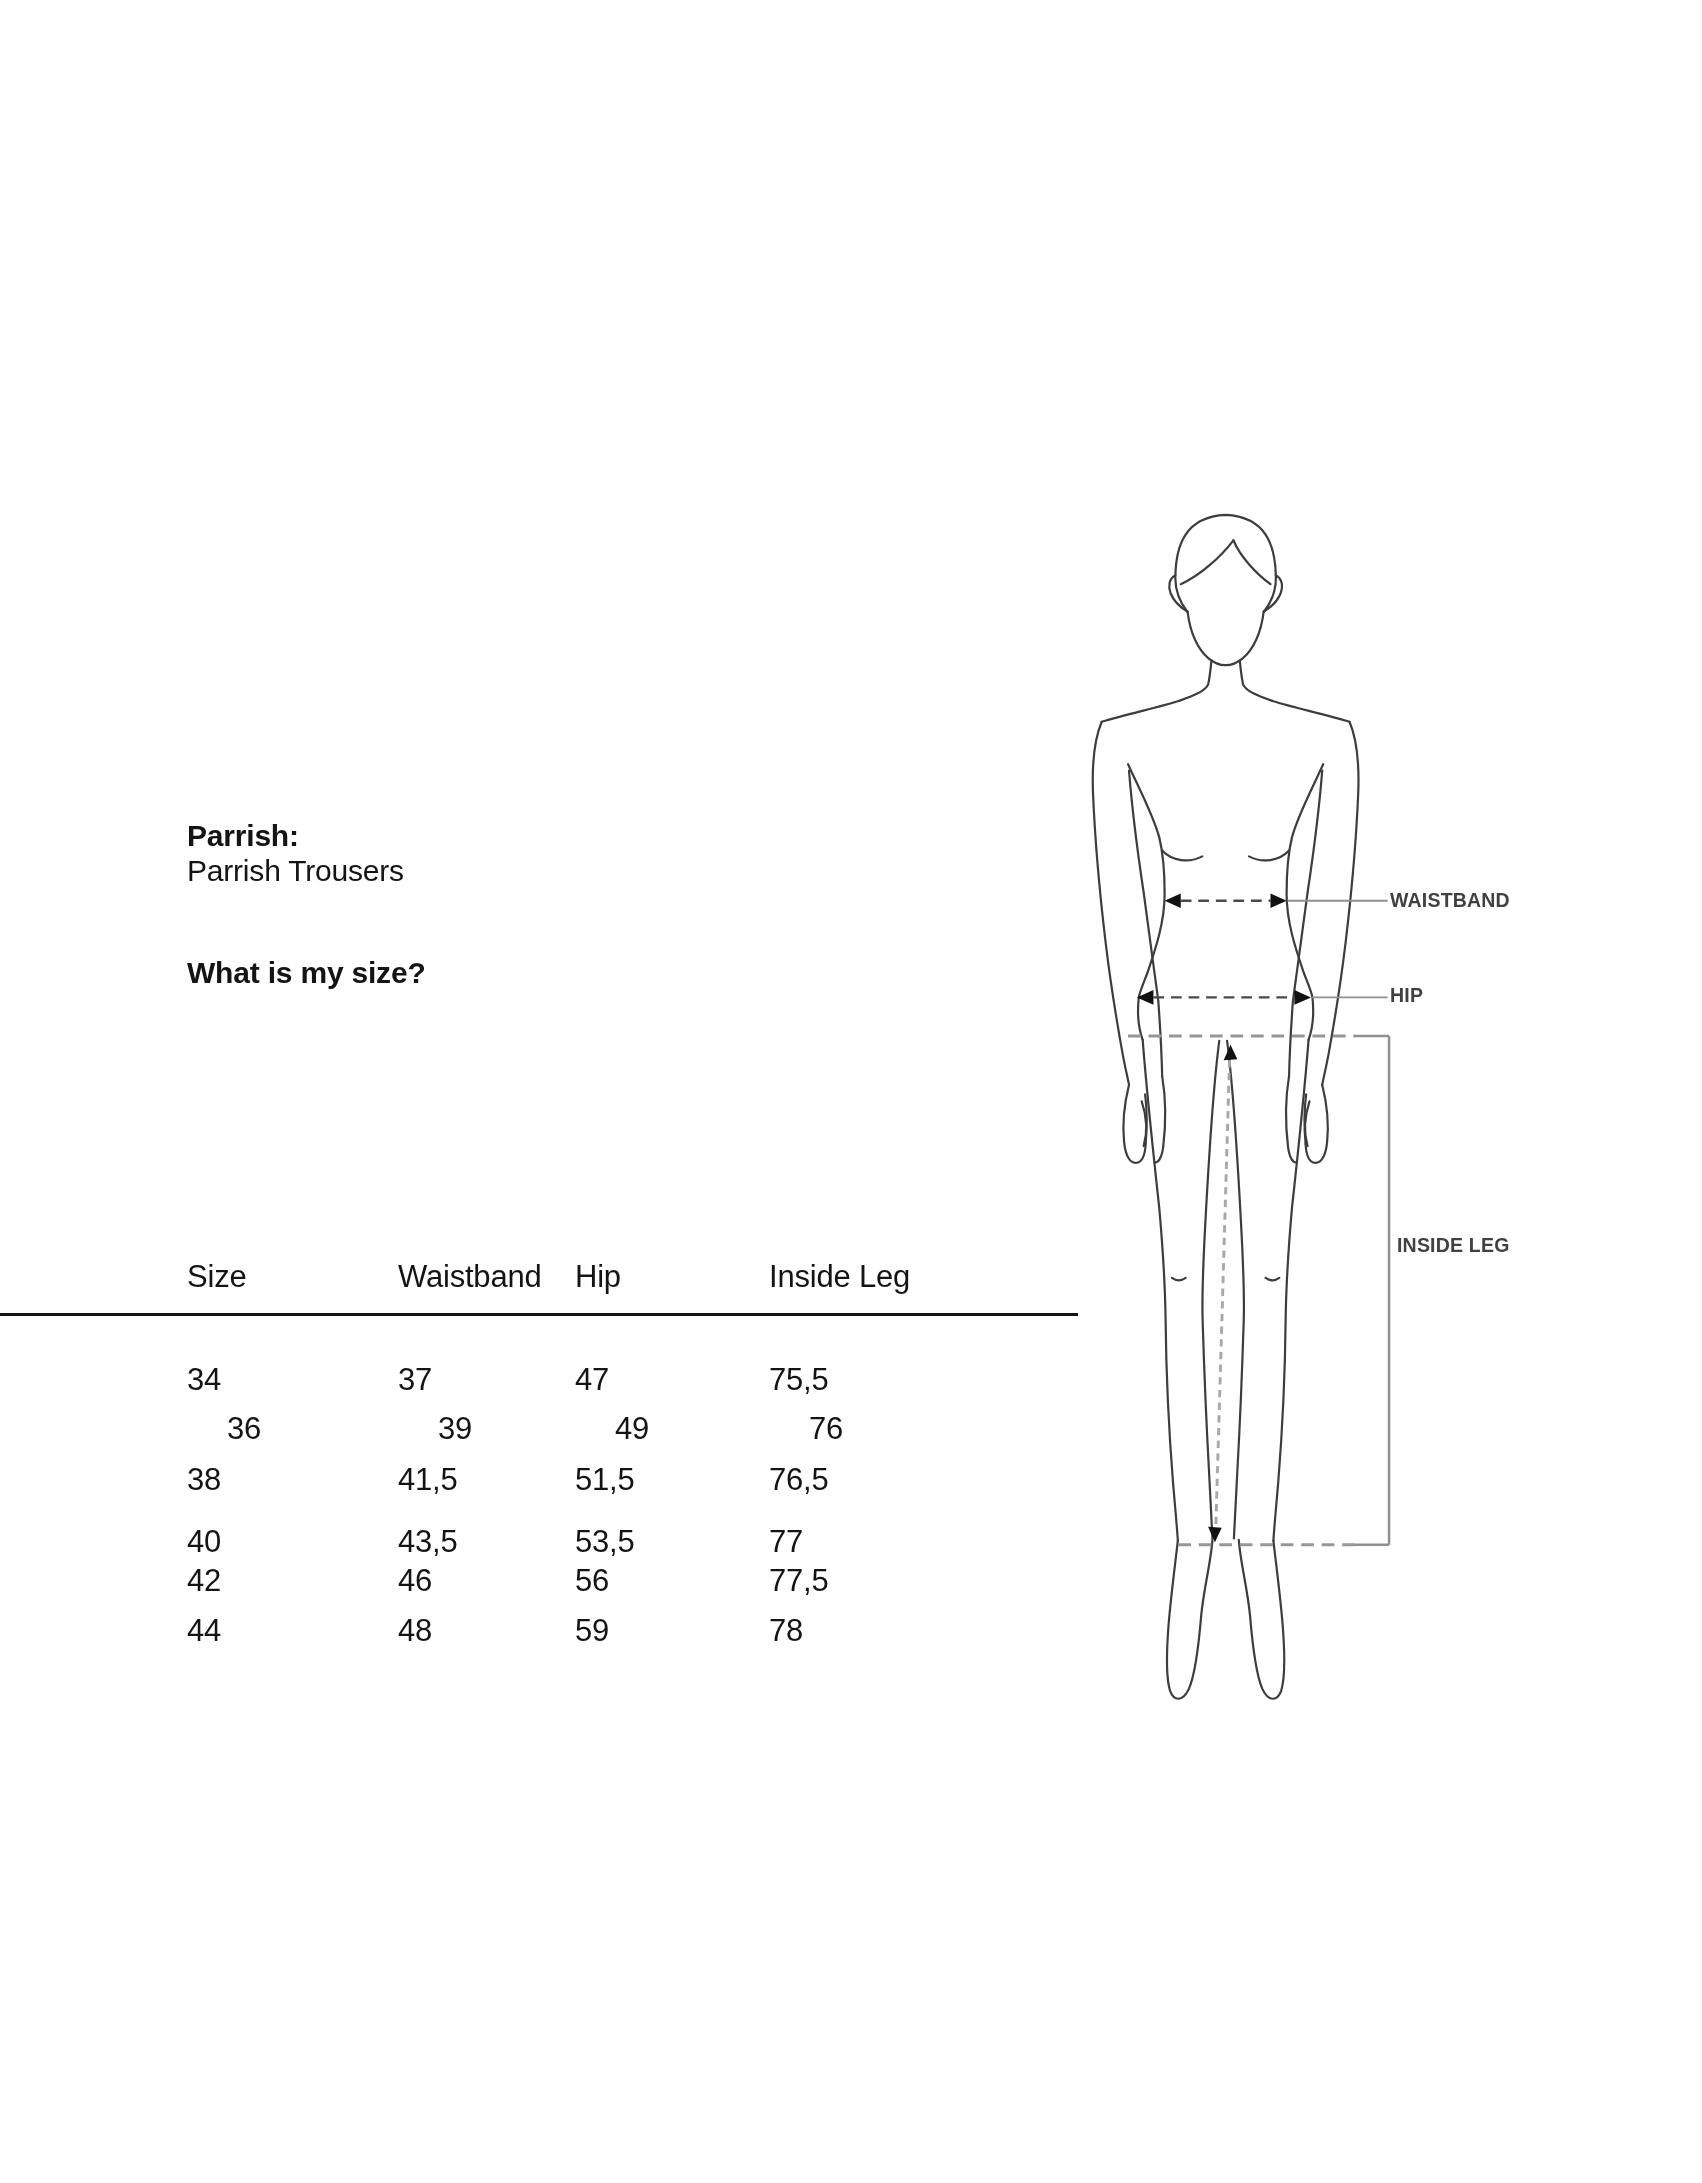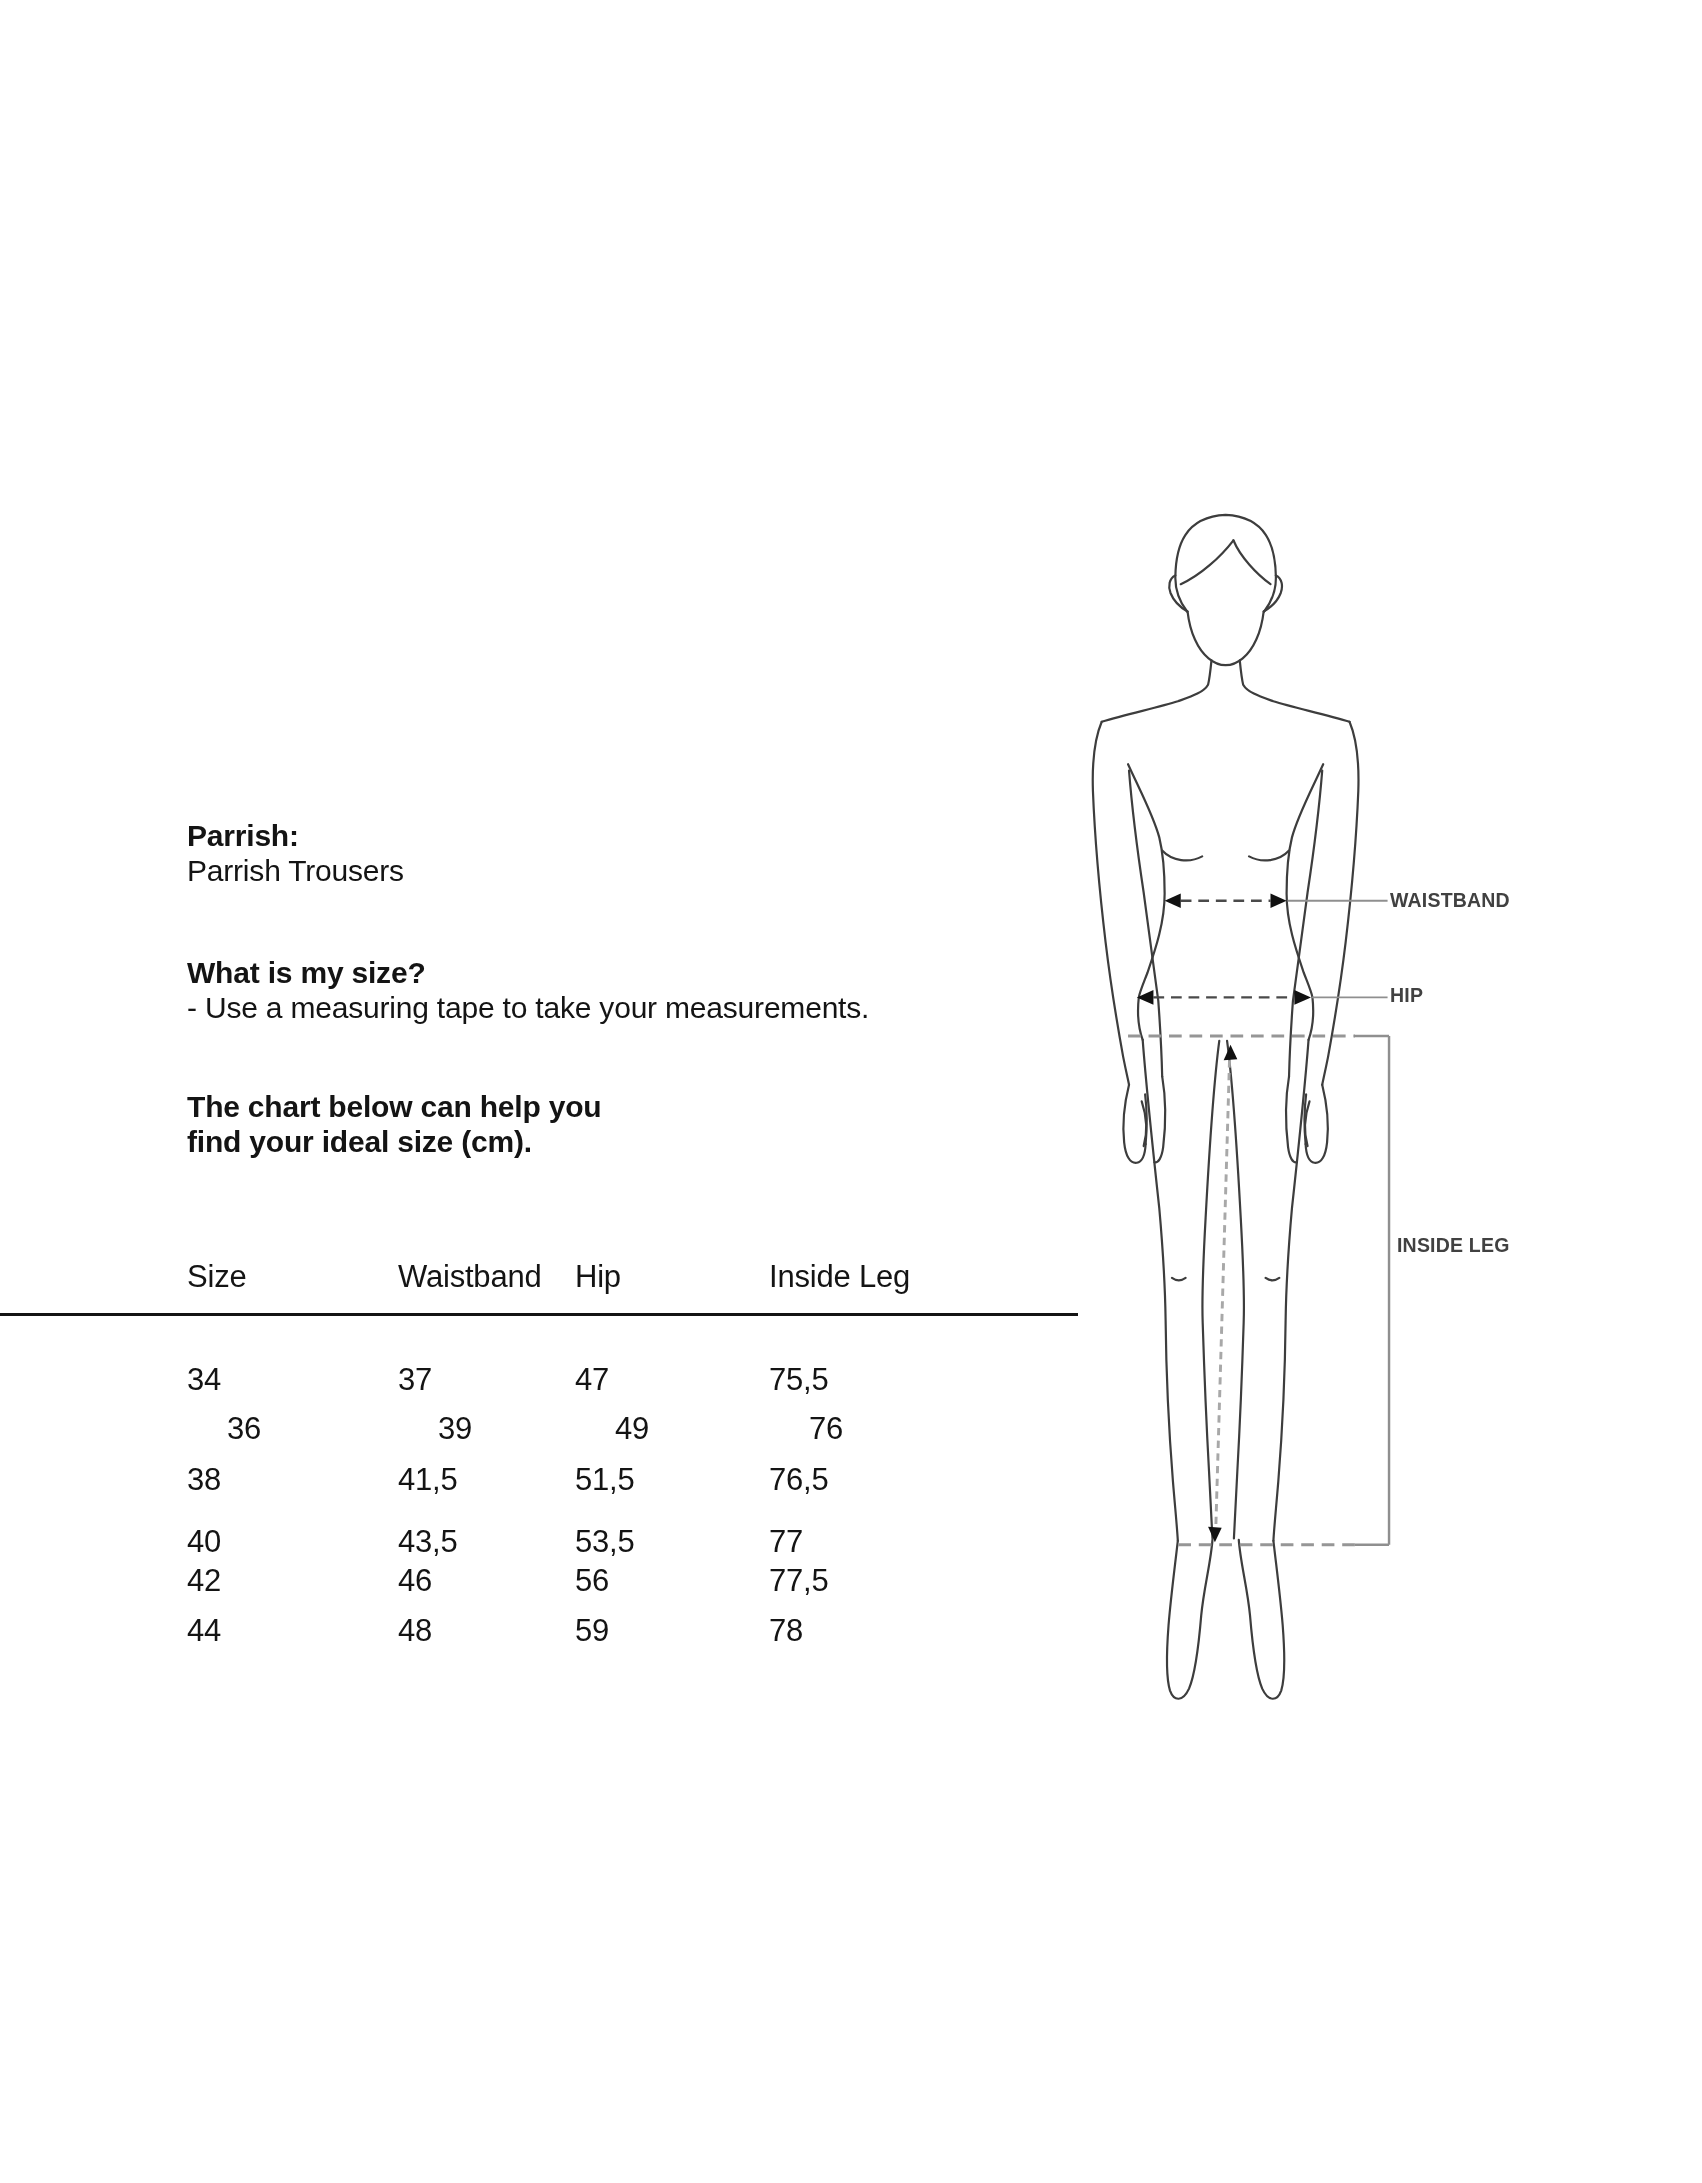--- a/index.html
+++ b/index.html
@@ -70,27 +70,22 @@
 
 <div class="page">
 
   <div class="tblock" style="left:187px; top:818px;">
     <div class="bold">Parrish:</div>
     <div>Parrish Trousers</div>
   </div>
 
   <div class="tblock" style="left:187px; top:955px;">
     <div class="bold">What is my size?</div>
-    <div>- Use a measuring tape to take your measurements.</div>
-  </div>
-
-  <div class="tblock bold" style="left:187px; top:1089px;">
-    <div>The chart below can help you</div>
-    <div>find your ideal size (cm).</div>
-  </div>
+  </div>
+
 
   <div class="table-header" style="top:1259px;">
     <span class="cell col0">Size</span>
     <span class="cell col1">Waistband</span>
     <span class="cell col2">Hip</span>
     <span class="cell col3">Inside Leg</span>
   </div>
 
   <div class="table-rule"></div>
 

